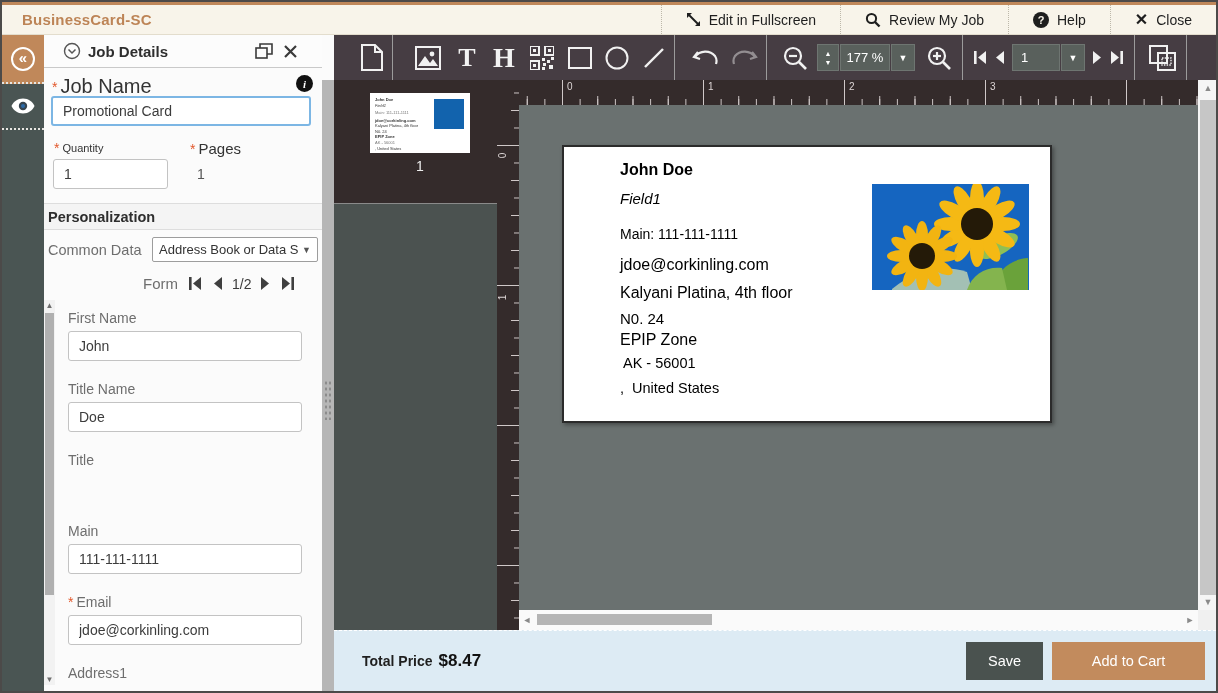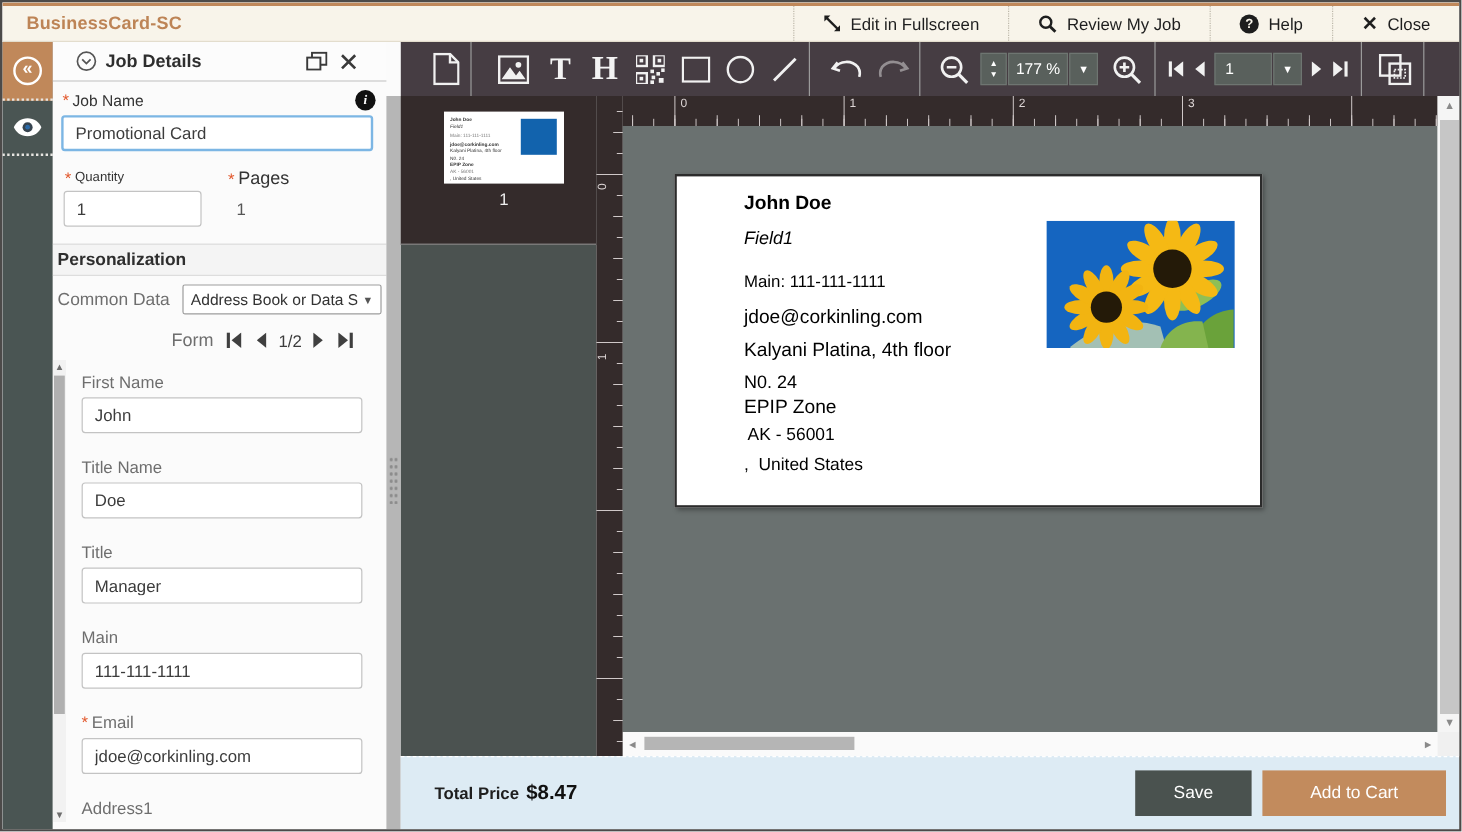--- a/index.html
+++ b/index.html
@@ -118,21 +118,21 @@
   .hscroll .hthumb { position:absolute; left:18px; top:4px; width:175px; height:11px; background:#b5b5b5; }
   .corner { position:absolute; left:1196px; top:608px; width:20px; height:20px; background:#f0f0f0; }
   
   .footer { position:absolute; left:332px; top:628px; right:0; bottom:0; background:#ddebf4;
     border-top:1px dashed #fff; display:flex; align-items:center; }
   .total-wrap { margin-left:28px; display:flex; align-items:baseline; gap:6px; }
   .total-label { font-size:14px; font-weight:bold; color:#1f1f1f; }
   .total-value { font-size:17px; font-weight:bold; color:#111; }
   .btn { height:38px; border:none; color:#fff; font-size:14.5px; font-family:"Liberation Sans",sans-serif;
     cursor:pointer; display:flex; align-items:center; justify-content:center; }
-  .btn-save { width:97px; background:#4a524f; margin-left:auto; }
+  .btn-save { width:77px; background:#4a524f; margin-left:auto; }
   .btn-cart { width:153px; background:#c28b5d; margin-left:9px; margin-right:11px; }
   svg { display:block; }
 </style>
 </head>
 <body>
 
 <div id="app">
 
   <div class="topbar">
     <div class="app-title">BusinessCard-SC</div>
@@ -202,21 +202,21 @@
         </span>
         <span class="hdr-icon">
           <svg width="15" height="15" viewBox="0 0 15 15">
               <path d="M2 2 L13 13 M13 2 L2 13" stroke="#3a3a3a" stroke-width="2.2"></path>
             </svg>
         </span>
       </div>
 
       <div class="abs" style="left:8px; top:40px; display:flex; align-items:center;">
         <span class="star">*</span>
-        <span class="label" style="font-size:13px; color:#333;">Job Name</span>
+        <span class="label" style="font-size:20px; color:#333;">Job Name</span>
       </div>
       <div class="abs info-dot" style="left:252px; top:40px;">i</div>
       <input class="tfield abs" style="left: 7px; top: 61px; width: 260px; height: 30px; border: 2px solid rgb(124, 182, 228);" readonly="" value="Promotional Card">
 
       <div class="abs" style="left:10px; top:105px; display:flex; align-items:center;">
         <span class="star">*</span>
         <span class="label" style="font-size:11px; color:#333;">Quantity</span>
       </div>
       <div class="abs" style="left:146px; top:105px; display:flex; align-items:center;">
         <span class="star">*</span>
@@ -267,21 +267,20 @@
         <div class="scroll-arrow" style="top:374px;">▼</div>
       </div>
 
       <div class="abs label dim" style="left:24px; top:275px;">First Name</div>
       <input class="tfield abs" style="left: 24px; top: 296px; width: 234px; height: 30px;" readonly="" value="John">
 
       <div class="abs label dim" style="left:24px; top:346px;">Title Name</div>
       <input class="tfield abs" style="left: 24px; top: 367px; width: 234px; height: 30px;" readonly="" value="Doe">
 
       <div class="abs label dim" style="left:24px; top:417px;">Title</div>
-      <input class="tfield abs" style="left: 24px; top: 438px; width: 234px; height: 30px;" readonly="" value="Manager">
 
       <div class="abs label dim" style="left:24px; top:488px;">Main</div>
       <input class="tfield abs" style="left: 24px; top: 509px; width: 234px; height: 30px;" readonly="" value="111-111-1111">
 
       <div class="abs" style="left:24px; top:559px; display:flex; align-items:center;">
         <span class="star">*</span>
         <span class="label dim">Email</span>
       </div>
       <input class="tfield abs" style="left: 24px; top: 580px; width: 234px; height: 30px;" readonly="" value="jdoe@corkinling.com">
 

